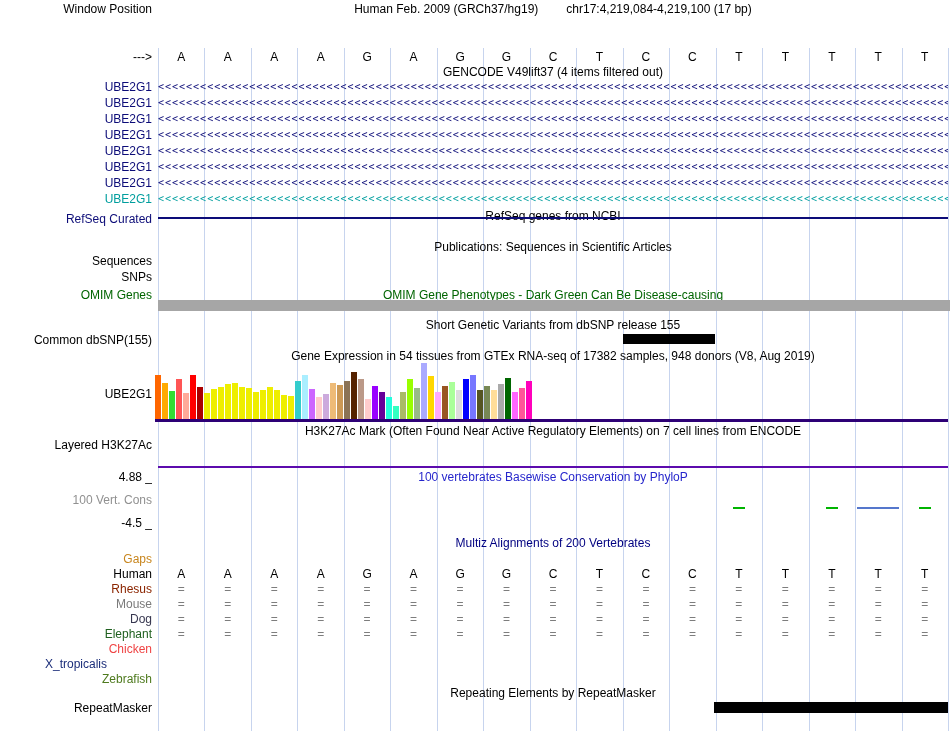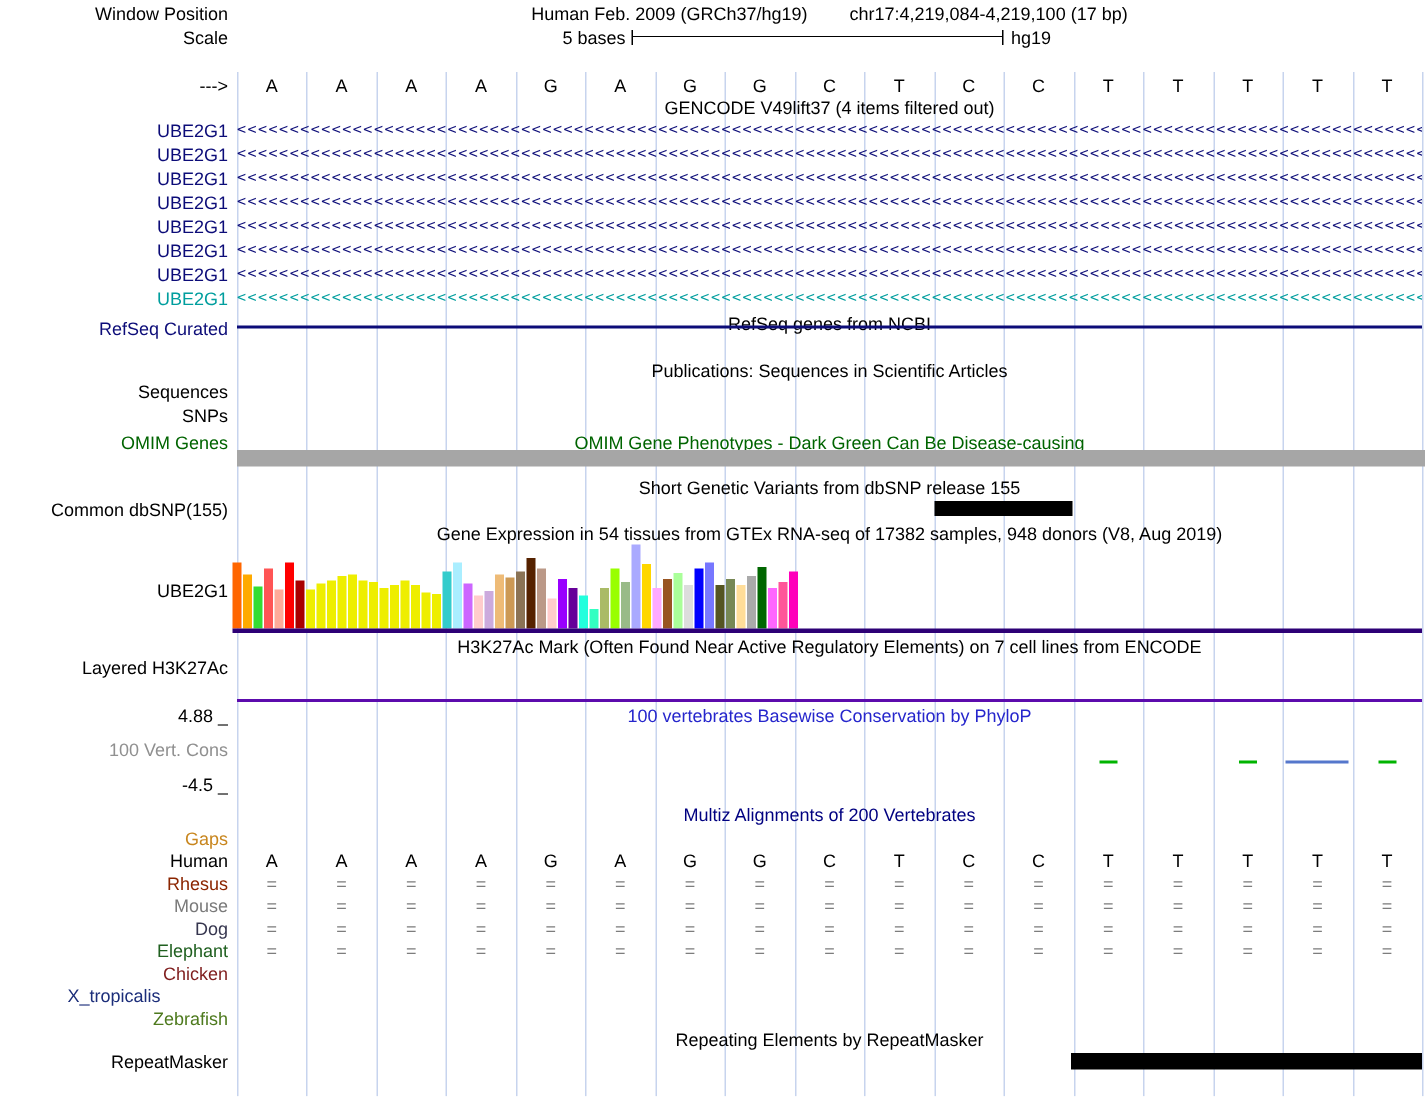--- a/index.html
+++ b/index.html
@@ -44,26 +44,20 @@
       <div class="guideline" style="left: 855.06px;"></div>
       <div class="guideline" style="left: 901.53px;"></div>
       <div class="guideline" style="left: 948px;"></div>
     </div>
 
   <div class="trow" style="top:2px">
     <div class="llabel">Window Position</div>
     <div class="ctitle"><span>Human Feb. 2009 (GRCh37/hg19)</span><span class="sp"></span><span>chr17:4,219,084-4,219,100 (17 bp)</span></div>
   </div>
 
-  <div class="trow" style="top:18px">
-    <div class="llabel">Scale</div>
-    <div class="rtick" style="left:297px">5 bases</div>
-    <div class="scalebar"></div>
-    <span class="abs" style="left:674px">hg19</span>
-  </div>
 
 
   <div class="trow" style="top:50px">
     <div class="llabel">---&gt;</div>
     <div class="content seq">
         <span>A</span>
         <span>A</span>
         <span>A</span>
         <span>A</span>
         <span>G</span>
@@ -352,21 +346,21 @@
           <span style="color: rgb(125, 125, 125);">=</span>
           <span style="color: rgb(125, 125, 125);">=</span>
           <span style="color: rgb(125, 125, 125);">=</span>
           <span style="color: rgb(125, 125, 125);">=</span>
           <span style="color: rgb(125, 125, 125);">=</span>
           <span style="color: rgb(125, 125, 125);">=</span>
           <span style="color: rgb(125, 125, 125);">=</span>
         </div>
       </div>
       <div class="trow" style="top: 642px;">
-        <div class="llabel" style="color: #7f1d1d;">Chicken</div>
+        <div class="llabel" style="color: #ef4444;">Chicken</div>
       </div>
       <div class="trow" style="top: 657px;">
         <div class="llabel" style="color: rgb(28, 46, 122); text-align: center;">X_tropicalis</div>
       </div>
       <div class="trow" style="top: 672px;">
         <div class="llabel" style="color: rgb(78, 122, 30);">Zebrafish</div>
       </div>
     </div>
 
   <div class="trow" style="top:686px">

